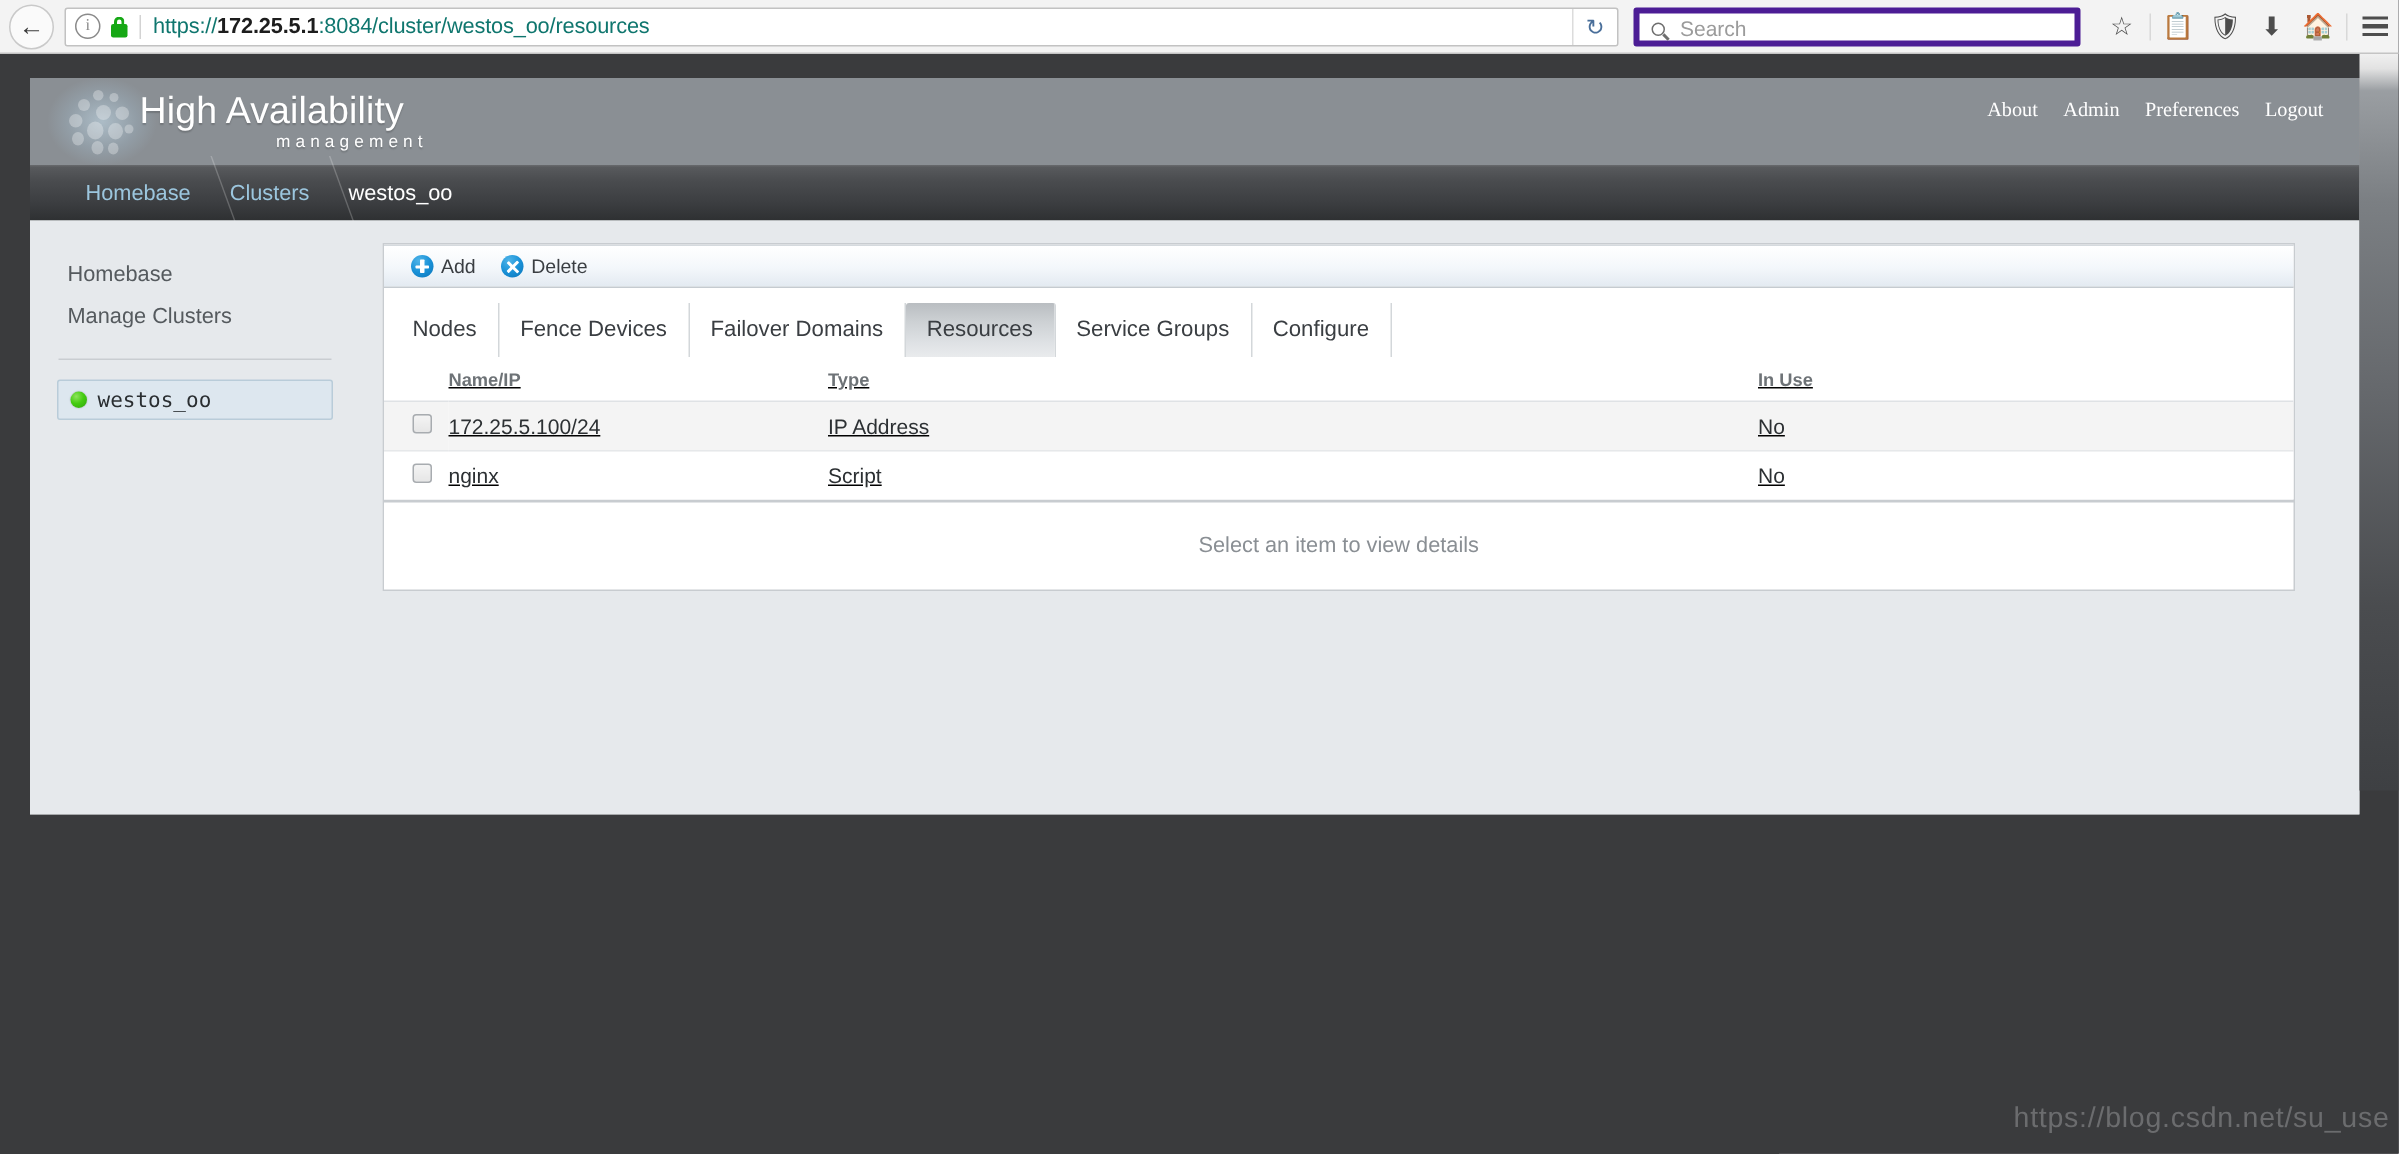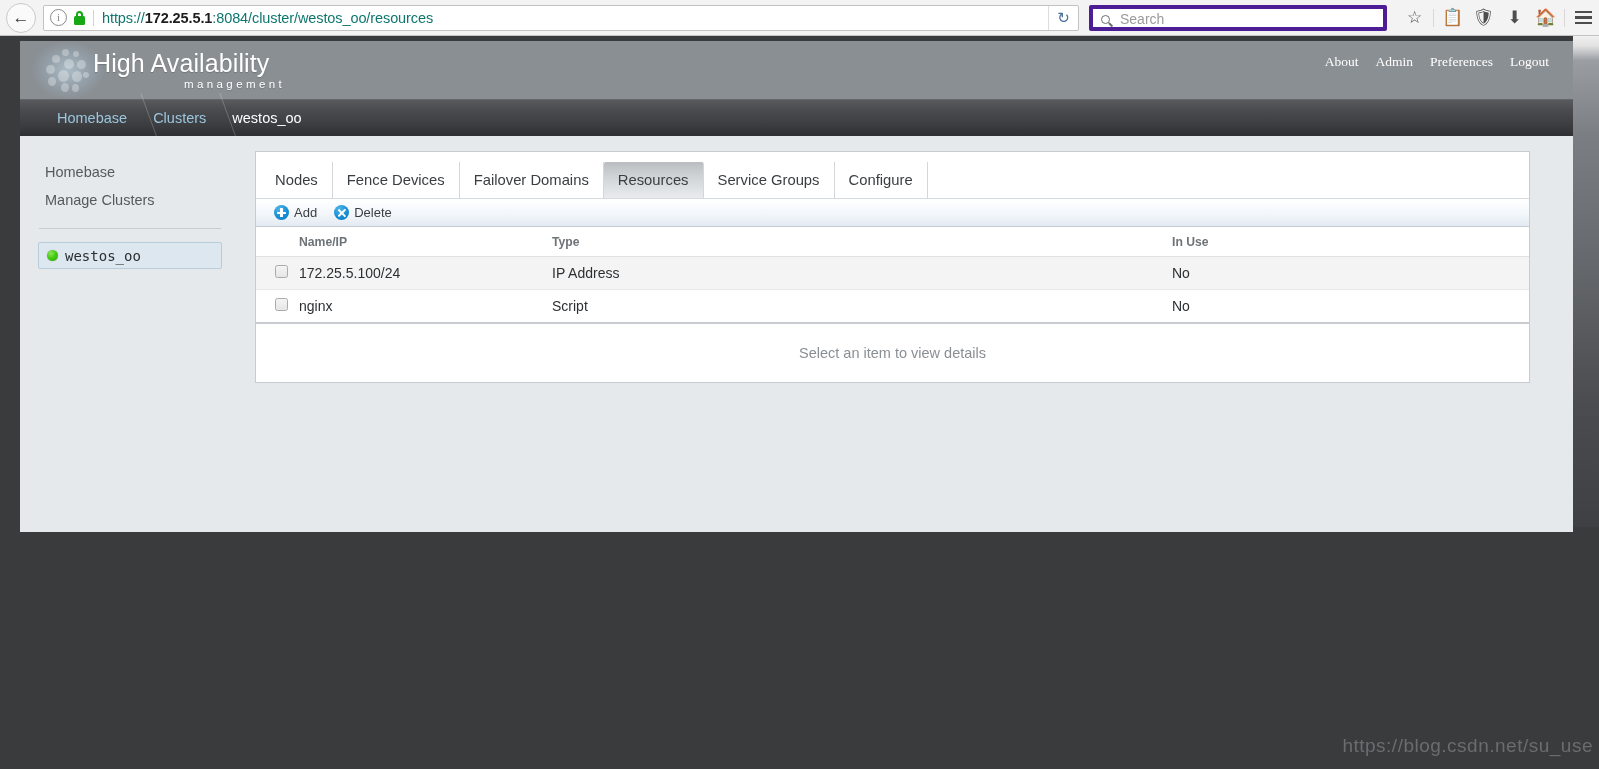--- a/index.html
+++ b/index.html
@@ -87,21 +87,21 @@
   .chrome-sep { width: 1px; height: 18px; background: #d8d8d8; margin: 0 3px; }
   .hamburger { display: flex; flex-direction: column; gap: 3px; }
   .hamburger i { display: block; width: 17px; height: 2.4px; background: #4d4d4d; }
 
   
   #viewport {
     position: absolute; left: 0; top: 36px; width: 1599px; height: 733px;
     background: #3a3b3d;
   }
   #page {
-    position: absolute; left: 20px; top: 5px; width: 1553px; height: 491px;
+    position: absolute; left: 20px; top: 16px; width: 1553px; height: 491px;
     background: #e6e9ec;
     overflow: hidden;
   }
   
   #page-scrollbar {
     position: absolute; left: 1573px; top: 0; width: 26px; height: 491px;
     background: linear-gradient(180deg, #f0f0f0 0%, #e2e2e2 2%, #9a9ea2 5%,
                 #7b7f83 20%, #66696d 45%, #4a4c4f 75%, #3e4043 100%);
   }
 
@@ -234,21 +234,21 @@
   }
   .icon-circle .bar { left: 3px; top: 6.6px; width: 9px; height: 2.2px; }
   .icon-circle .barv { left: 6.4px; top: 3.2px; width: 2.2px; height: 9px; }
   .icon-circle .x1, .icon-circle .x2 {
     position: absolute; left: 2.7px; top: 6.5px; width: 9.6px; height: 2.1px;
     background: #fff; border-radius: 0.5px;
   }
   .icon-circle .x1 { transform: rotate(45deg); }
   .icon-circle .x2 { transform: rotate(-45deg); }
 
-  table#res-table { width: 100%; border-collapse: collapse; }
+  table#res-table { width: 100%; border-collapse: collapse; text-decoration: underline; }
   #res-table th {
     text-align: left; font-size: 12.2px; color: #6e7377; font-weight: 700;
     padding: 8px 0 7px 0; background: #fff;
     border-bottom: 1px solid #dfe2e5;
   }
   #res-table td {
     font-size: 14px; color: #2c3033; padding: 8px 0 8px 0;
     border-bottom: 1px solid #e6e8ea;
   }
   #res-table tbody tr.odd td { background: #f4f4f4; }
@@ -375,44 +375,44 @@
         <div class="cluster-item">
           <span class="status-dot"></span>
           <span class="cluster-name">westos_oo</span>
         </div>
       </div>
 
       <div id="content">
 
         <div class="card">
 
-          <div id="tabs-row">
-            <div class="tab">Nodes</div>
-            <div class="tab">Fence Devices</div>
-            <div class="tab">Failover Domains</div>
-            <div class="tab active">Resources</div>
-            <div class="tab">Service Groups</div>
-            <div class="tab">Configure</div>
-          </div>
-
           <div id="toolbar">
             <div class="tb-btn">
               <span class="icon-circle">
                 <i class="bar"></i>
                   <i class="barv"></i>
               </span>
               <span class="label">Add</span>
             </div>
             <div class="tb-btn">
               <span class="icon-circle">
                 <i class="x1"></i>
                   <i class="x2"></i>
               </span>
               <span class="label">Delete</span>
             </div>
+          </div>
+
+          <div id="tabs-row">
+            <div class="tab">Nodes</div>
+            <div class="tab">Fence Devices</div>
+            <div class="tab">Failover Domains</div>
+            <div class="tab active">Resources</div>
+            <div class="tab">Service Groups</div>
+            <div class="tab">Configure</div>
           </div>
 
           <table id="res-table">
             <thead>
               <tr>
                 <th class="col-check"></th>
                 <th class="col-name">Name/IP</th>
                 <th class="col-type">Type</th>
                 <th>In Use</th>
               </tr>

